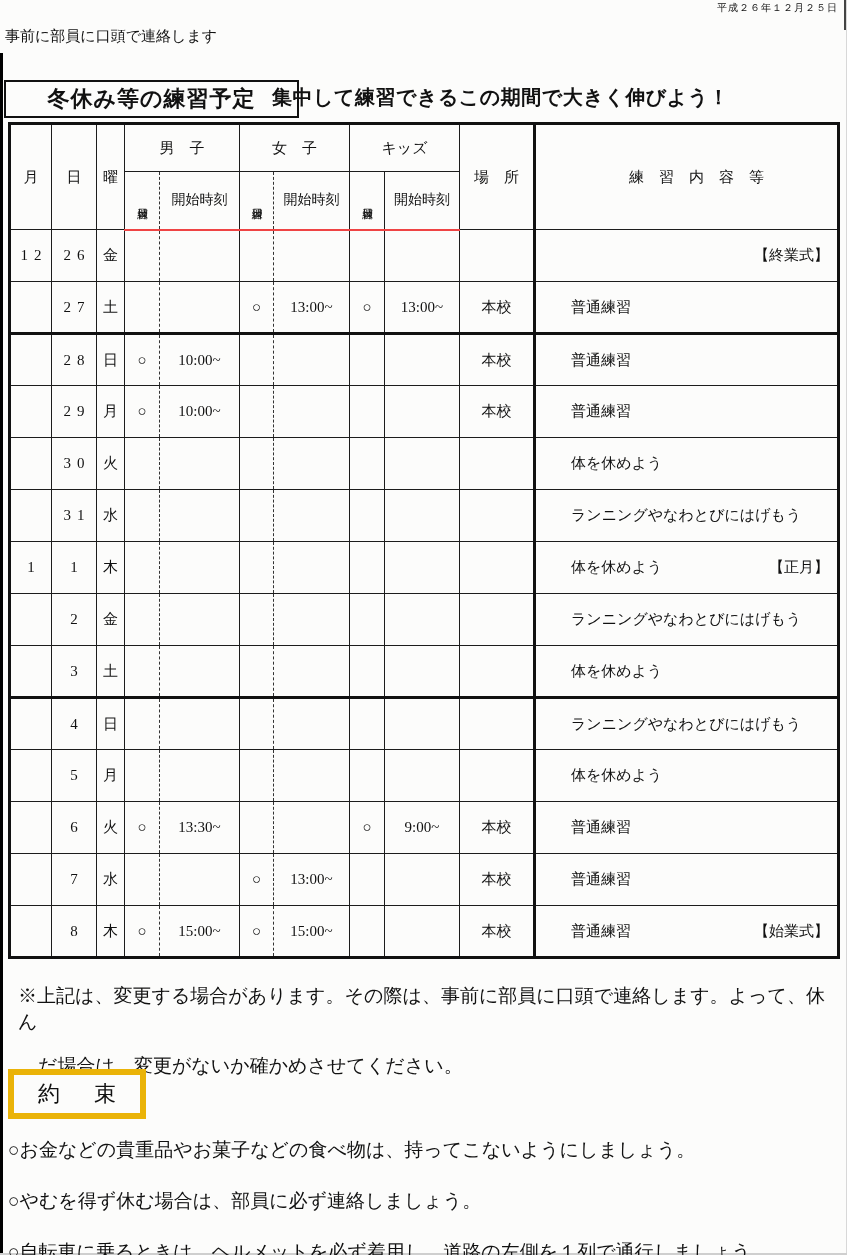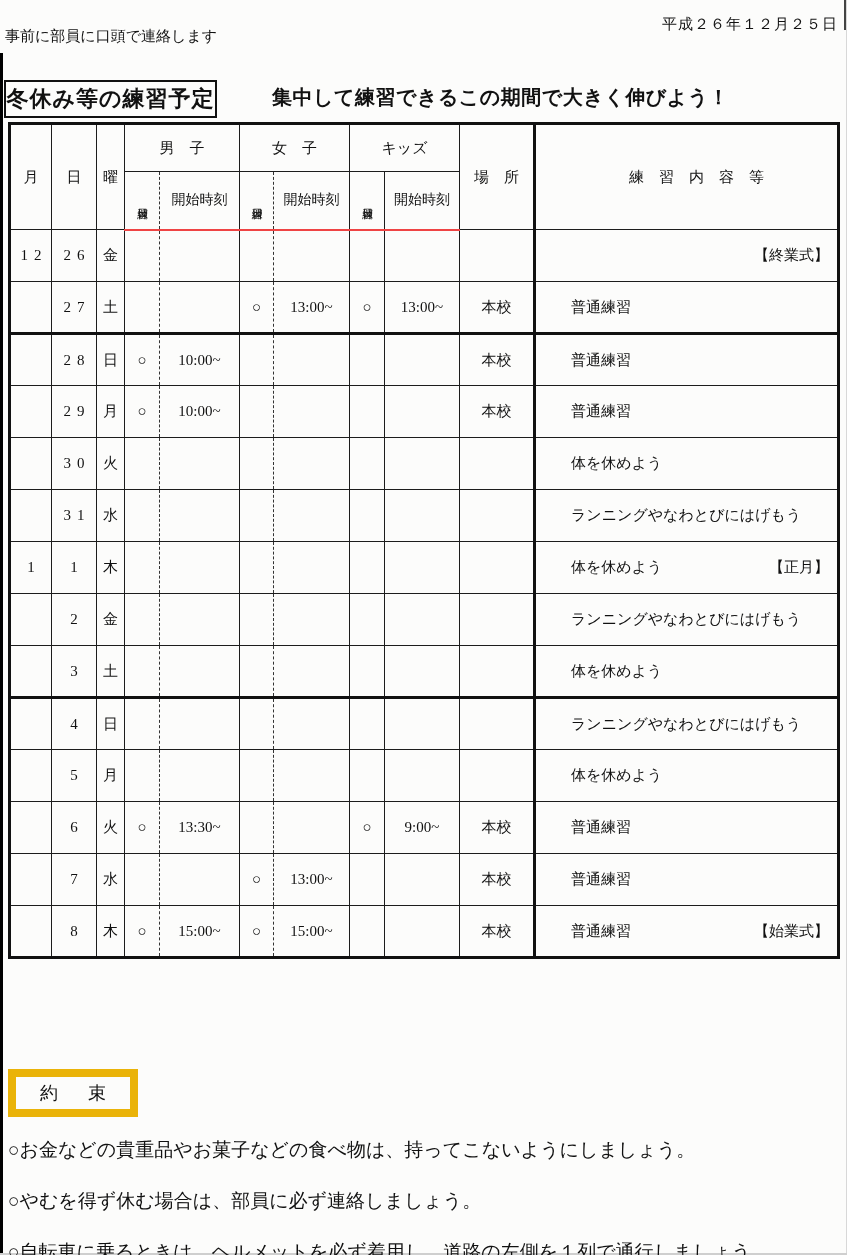--- a/index.html
+++ b/index.html
@@ -12,25 +12,25 @@
     overflow: hidden;
     font-family: "Liberation Serif", "DejaVu Serif", serif;
     color: #111;
   }
   
   .edge-left  { position: absolute; left: 0; top: 53px; width: 3px; height: 1202px; background: #000; }
   .edge-right-top { position: absolute; right: 1px; top: 0; width: 2px; height: 30px; background: #444; }
   .edge-right { position: absolute; right: 0; top: 0; width: 1px; height: 100%; background: #d8d8d8; }
   .edge-bottom{ position: absolute; left: 0; bottom: 0; width: 100%; height: 2px; background: #cfcfcf; }
 
-  .date { position: absolute; top: 16px; right: 9px; font-size: 15px; letter-spacing: 1px; line-height: 16px; }
+  .date { position: absolute; top: 0px; right: 9px; font-size: 10px; letter-spacing: 1px; line-height: 16px; }
   .addressee { position: absolute; top: 27px; left: 5px; font-size: 15px; }
 
   .title-box {
-    position: absolute; left: 4px; top: 80px; width: 213px; height: 38px;
+    position: absolute; left: 4px; top: 80px; width: 295px; height: 38px;
     border: 2px solid #111; display: flex; align-items: center; justify-content: center;
     font-family: "Liberation Sans", "DejaVu Sans", sans-serif;
     font-weight: bold; font-size: 22px; letter-spacing: 1px;
   }
   .subtitle {
     position: absolute; left: 272px; top: 84px;
     font-family: "Liberation Sans", "DejaVu Sans", sans-serif;
     font-weight: bold; font-size: 20px; letter-spacing: 0.5px;
   }
 
@@ -72,22 +72,22 @@
     padding: 0 8px 0 7px;
     margin-left: 8px;
   }
   .c-content .rnote { margin-left: auto; }
 
   .notes { position: absolute; left: 18px; top: 983px; width: 818px; font-size: 19px; line-height: 26px; }
   .notes .l2 { margin-left: 20px; margin-top: 18px; }
 
   .promise-box {
     position: absolute; left: 8px; top: 1069px;
-    border: 8px solid #eab308; padding: 4px 18px 4px 24px;
-    font-size: 18px; letter-spacing: 6px;
+    border: 6px solid #eab308; padding: 4px 18px 4px 24px;
+    font-size: 22px; letter-spacing: 6px;
   }
   .promises { position: absolute; left: 8px; top: 1110px; width: 830px; }
   .promises .p { font-size: 19px; line-height: 23px; margin-bottom: 20px; white-space: nowrap; margin-top: 28px; }
 </style>
 </head>
 <body>
 
 <div class="page">
 
   <div class="edge-left"></div>
@@ -401,20 +401,24 @@
             <div class="flex">
               <span>普通練習</span>
               <span class="rnote">【始業式】</span>
             </div>
           </td>
       </tr>
 
     </tbody>
   </table>
 
+  <div class="notes">
+    <div class="l1">※上記は、変更する場合があります。その際は、事前に部員に口頭で連絡します。よって、休ん</div>
+    <div class="l2">だ場合は、変更がないか確かめさせてください。</div>
+  </div>
 
   <div class="promise-box">約　束</div>
 
   <div class="promises">
     <div class="p">○お金などの貴重品やお菓子などの食べ物は、持ってこないようにしましょう。</div>
     <div class="p">○やむを得ず休む場合は、部員に必ず連絡しましょう。</div>
     <div class="p">○自転車に乗るときは、ヘルメットを必ず着用し、道路の左側を１列で通行しましょう。</div>
   </div>
 
 </div>

